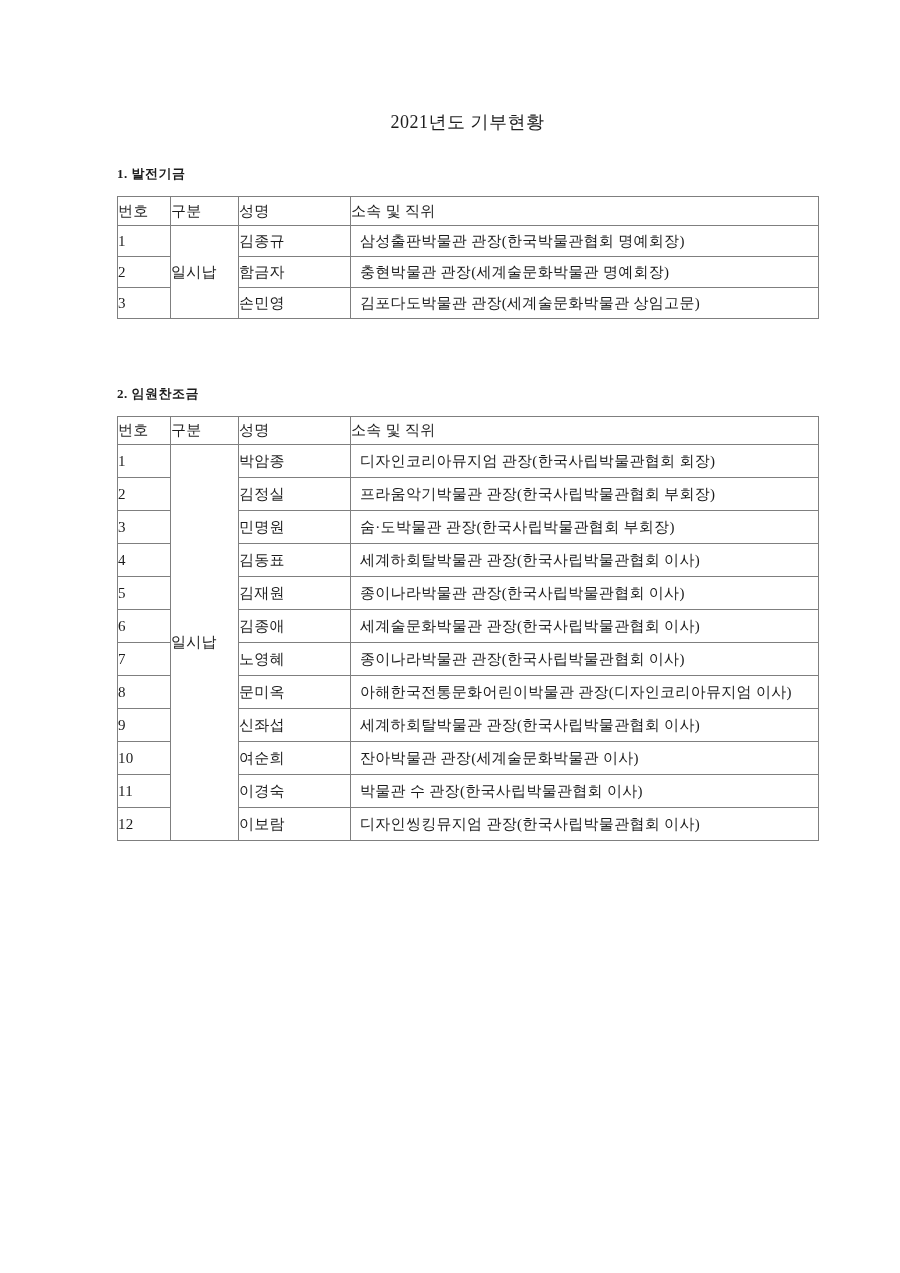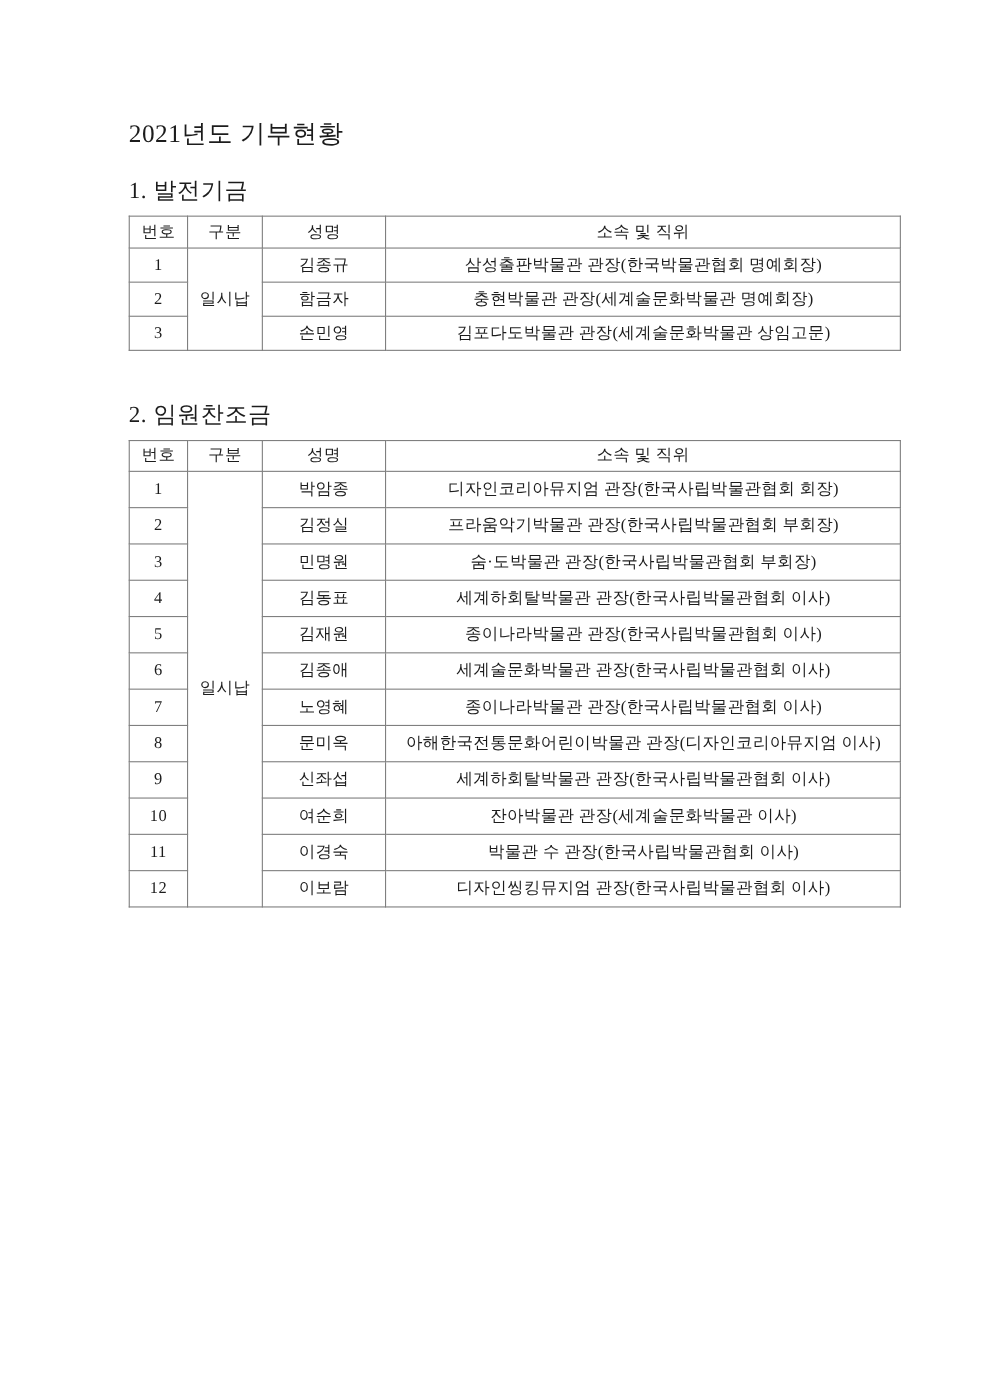--- a/index.html
+++ b/index.html
@@ -10,58 +10,58 @@
     font-family: "Liberation Serif", "DejaVu Serif", serif;
     position: relative;
   }
   .page {
     position: absolute;
     left: 117px;
     top: 110px;
     width: 701px;
   }
   .doc-title {
-    font-size: 23px;
+    font-size: 18px;
     font-weight: normal;
     letter-spacing: 0.5px;
     line-height: 24px;
+    text-align: center;
   }
   .section-heading {
-    font-size: 21px;
-    font-weight: normal;
+    font-size: 13px;
+    font-weight: bold;
     letter-spacing: 0.5px;
     line-height: 21px;
   }
   .section-heading.first { margin-top: 29px; }
-  .section-heading.second { margin-top: 48px; }
+  .section-heading.second { margin-top: 64px; }
   table {
     margin-top: 12px;
     width: 701px;
     border-collapse: collapse;
     table-layout: fixed;
   }
   td {
     border: 1px solid #7f7f7f;
     font-size: 15px;
     line-height: 21px;
-    text-align: center;
     vertical-align: middle;
     letter-spacing: 0.3px;
     overflow: hidden;
   }
   col.c-no   { width: 53px; }
   col.c-cat  { width: 68px; }
   col.c-name { width: 112px; }
   col.c-aff  { width: 468px; }
   tr.hdr td  { height: 29px; }
   #table-2 tr.hdr td { height: 28px; }
   #table-1 tr.row td { height: 31px; }
   #table-2 tr.row td { height: 33px; }
   td.aff {
-    text-align: center;
+    text-align: left;
     padding: 4px 8px 4px 9px;
   }
 </style>
 </head>
 <body>
 
 <div class="page">
 
   <div class="doc-title">2021년도 기부현황</div>
 

